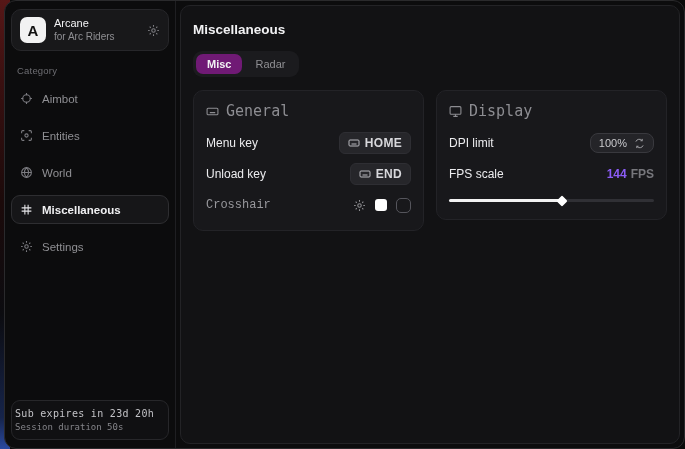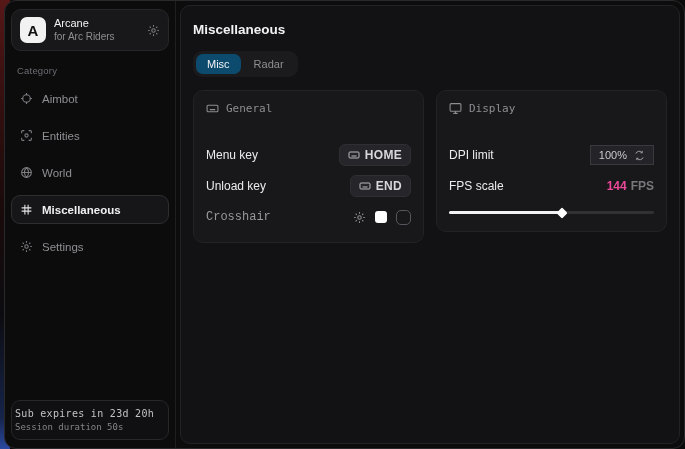--- a/index.html
+++ b/index.html
@@ -91,35 +91,35 @@
   }
   .page-title { font-size: 13.5px; font-weight: bold; color: #f2f2f4; margin: 2px 0 14px 0; }
   .tabs {
     display: inline-flex; align-items: center;
     background: #1b1b1e; border-radius: 9px; padding: 3px; gap: 2px;
   }
   .tab {
     font-size: 11px; color: #8f8f93;
     padding: 4px 11px; border-radius: 7px; cursor: pointer;
   }
-  .tab.active { background: #0c4a6e; color: #f2f2f4; font-weight: normal; }
+  .tab.active { background: #701a75; color: #f2f2f4; font-weight: bold; }
   .cards { display: flex; gap: 12px; margin-top: 13px; align-items: flex-start; }
   .card {
     width: 237px;
     background: #18181b;
     border: 1px solid #232327;
     border-radius: 10px;
     padding: 11px 12px 13px 12px;
   }
   .card-header {
     display: flex; align-items: center; gap: 7px;
     color: #8d8d92;
     font-family: "DejaVu Sans Mono", "Liberation Mono", monospace;
-    font-size: 11px;
-    margin-bottom: 28px;
+    font-size: 15px;
+    margin-bottom: 11px;
   }
   .card-header .hicon { display: flex; color: #8d8d92; }
   .row {
     display: flex; align-items: center; justify-content: space-between;
     min-height: 24px; margin-top: 7px;
   }
   .row-label { font-size: 12px; font-weight: normal; color: #ececef; }
   .row-label.dim { color: #98989d; font-weight: normal; font-family: Liberation Mono, monospace; }
   .key-btn {
     display: inline-flex; align-items: center; gap: 5px;
@@ -135,26 +135,26 @@
     width: 12px; height: 12px; border-radius: 3px;
     background: #ffffff; cursor: pointer;
   }
   .checkbox {
     width: 15px; height: 15px; border-radius: 5px;
     border: 1.5px solid #55555c; background: transparent; cursor: pointer;
   }
   .select-btn {
     display: inline-flex; align-items: center; gap: 7px;
     background: #242428; border: 1px solid #39393e;
-    border-radius: 0; padding: 3px 8px;
+    border-radius: 8px; padding: 3px 8px;
     color: #c9c9cd; font-size: 11px; cursor: pointer;
   }
   .select-btn .sicon { display: flex; color: #a5a5aa; }
   .fps-value { font-size: 12px; font-weight: bold; }
-  .fps-value .num { color: #ec4899; margin-top: 24px; }
+  .fps-value .num { color: #8b5cf6; margin-top: 24px; }
   .fps-value .unit { color: #77777c; margin-left: 4px; }
   .slider {
     position: relative; height: 12px; margin-top: 8px; cursor: pointer;
   }
   .slider-track {
     position: absolute; left: 0; right: 0; top: 5px; height: 3px;
     background: #303035; border-radius: 2px;
   }
   .slider-fill {
     position: absolute; left: 0; top: 5px; height: 3px;

